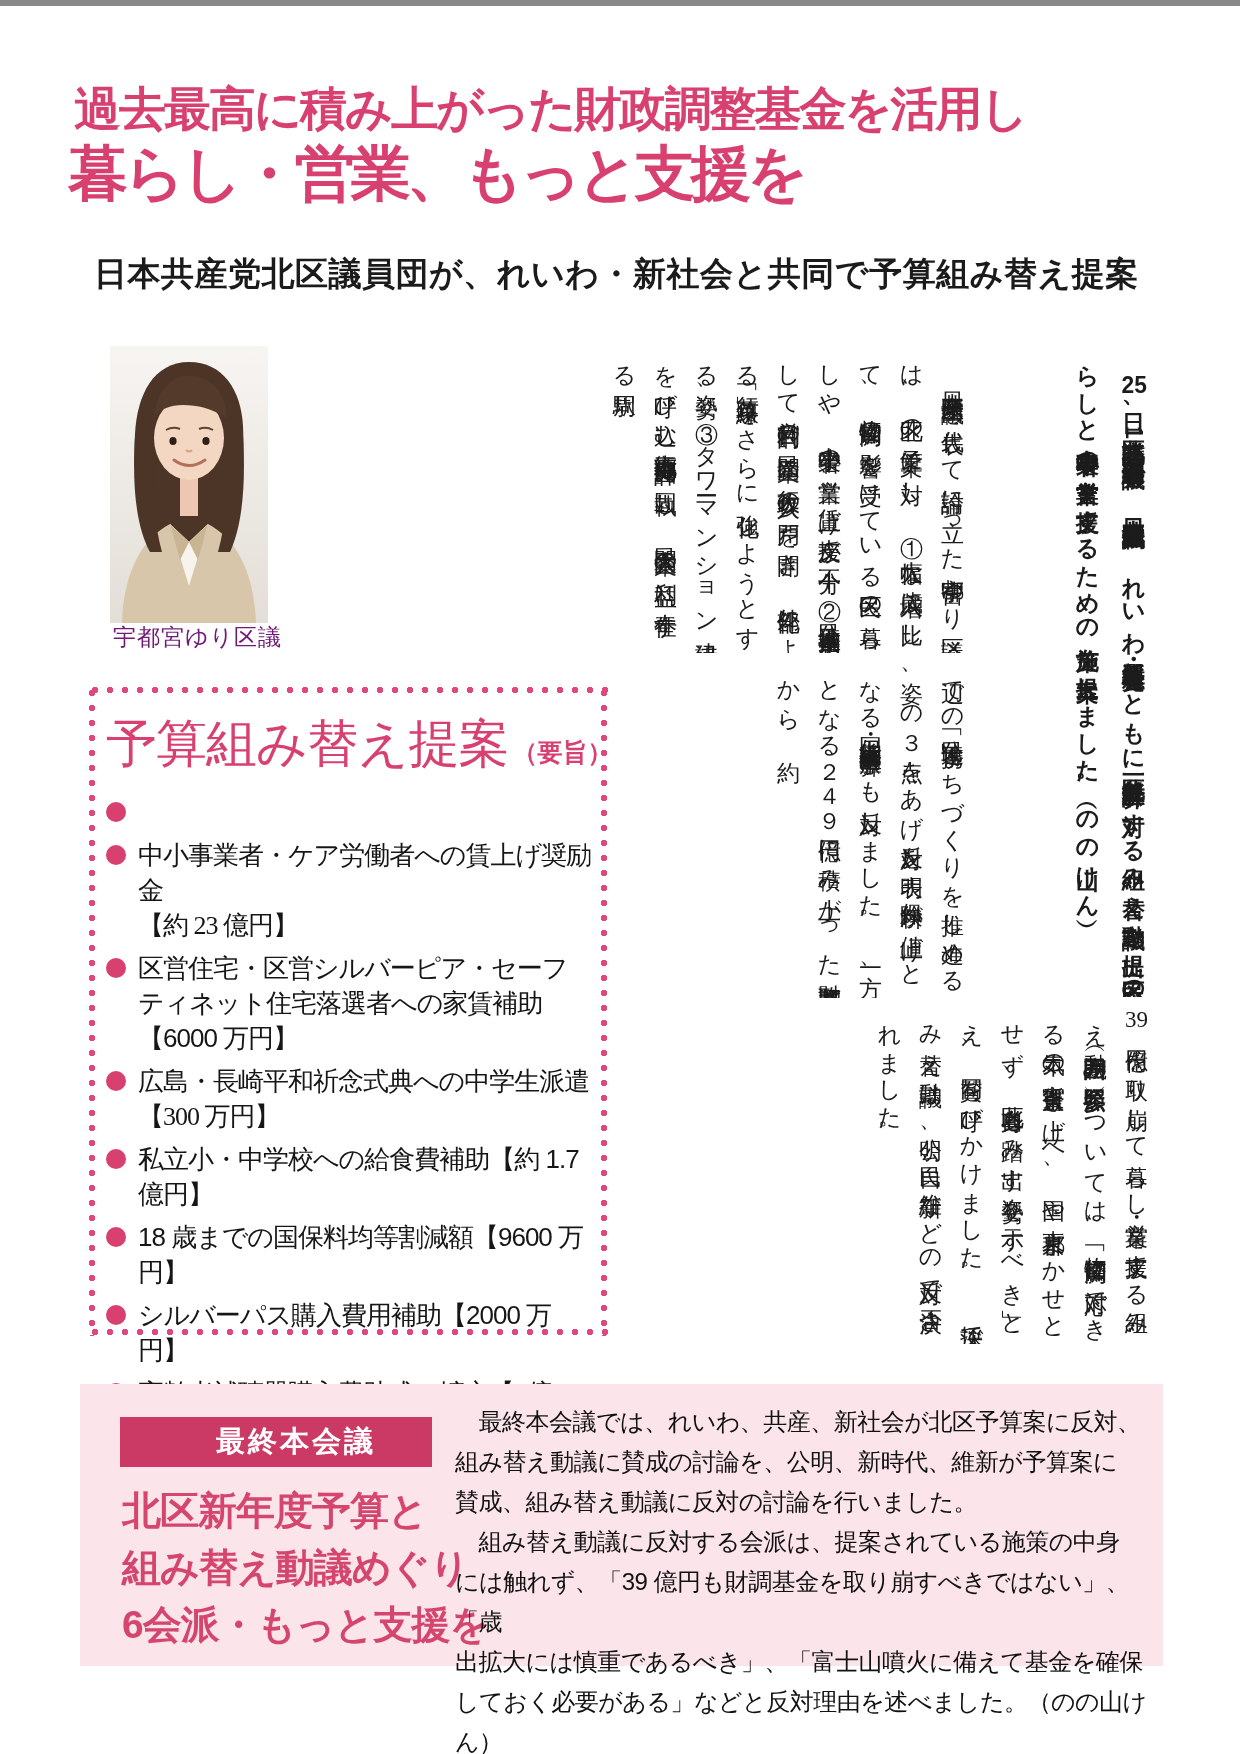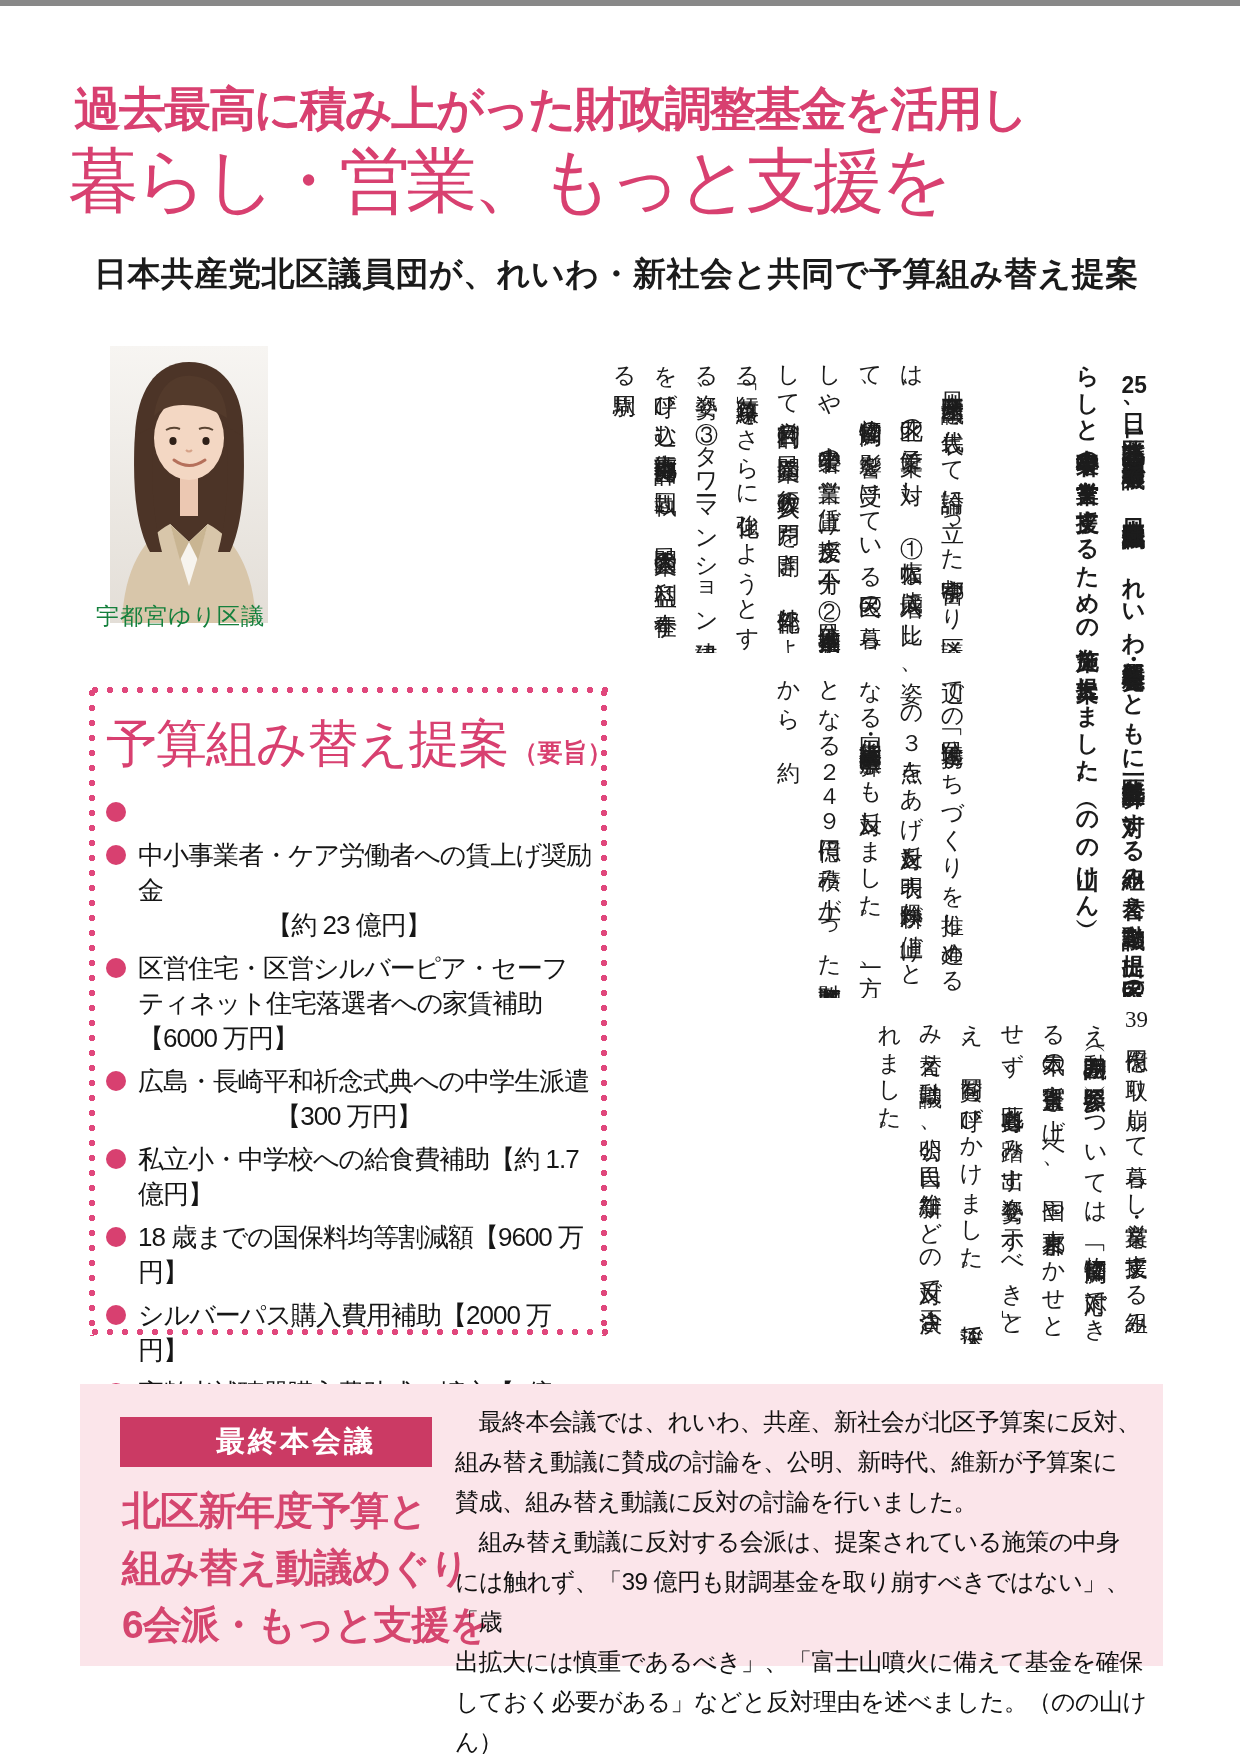--- a/index.html
+++ b/index.html
@@ -18,21 +18,21 @@
   }
   
   .kicker{
     position:absolute;left:74px;top:72px;
     font-size:47px;font-weight:800;color:var(--pink);
     letter-spacing:-2px;white-space:nowrap;
   }
   .headline{
     position:absolute;left:68px;top:128px;
     font-family:"Liberation Serif",serif;
-    font-size:71px;font-weight:400;color:var(--pink);
+    font-size:60px;font-weight:700;color:var(--pink);
     letter-spacing:-4px;white-space:nowrap;
   }
   .subtitle{
     position:absolute;left:94px;top:246px;
     font-size:33px;font-weight:700;color:var(--ink);
     letter-spacing:0.5px;white-space:nowrap;
   }
   
   .vt{
     position:absolute;writing-mode:vertical-rl;
@@ -45,42 +45,42 @@
     font-family:"Liberation Sans",sans-serif;letter-spacing:1px;
   }
   .vt-a{right:267px;top:343px;height:304px;width:664px;font-size:23px;line-height:41px;}
   .vt-b{right:267px;top:658px;height:334px;width:398px;font-size:23px;line-height:41px;}
   .vt-c{right:83px;top:1002px;height:336px;width:528px;font-size:23px;line-height:41px;}
   .tcy{text-combine-upright:all;-webkit-text-combine:horizontal;}
   .bld{font-weight:700;font-family:"Liberation Sans",sans-serif;}
   
   .photo{position:absolute;left:110px;top:340px;width:158px;height:277px;overflow:hidden;}
   .photo-caption{
-    position:absolute;left:96px;top:595px;width:186px;text-align:left;
-    font-size:23px;font-weight:500;color:#15803d;letter-spacing:1px;
+    position:absolute;left:96px;top:616px;width:186px;text-align:right;
+    font-size:23px;font-weight:500;color:#701a75;letter-spacing:1px;
   }
   
   .pbox{position:absolute;left:88px;top:680px;width:520px;height:650px;}
   .dot-h{position:absolute;left:0;right:0;height:8px;
     background-image:radial-gradient(circle 3.2px at 7px 4px,var(--dot) 97%,rgba(255,255,255,0) 100%);
     background-size:15px 8px;background-repeat:repeat-x;}
   .dot-v{position:absolute;top:0;bottom:0;width:8px;
     background-image:radial-gradient(circle 3.2px at 4px 7px,var(--dot) 97%,rgba(255,255,255,0) 100%);
     background-size:8px 15px;background-repeat:repeat-y;}
   .dot-top{top:0;} .dot-bottom{bottom:0;} .dot-left{left:0;} .dot-right{right:0;}
   .pbox-inner{position:absolute;left:18px;top:20px;right:16px;}
   .party-line{font-size:26px;font-weight:700;letter-spacing:-0.5px;white-space:nowrap;}
   .ptitle{margin-top:4px;white-space:nowrap;}
   .ptitle-big{font-size:51px;font-weight:400;color:var(--pink);letter-spacing:-1px;}
   .ptitle-note{font-size:25px;font-weight:700;color:var(--pink);margin-left:4px;}
   .items{margin-top:16px;font-size:26px;letter-spacing:-1px;color:#161616;font-weight:500;}
   .item{padding-left:32px;text-indent:-32px;line-height:35px;margin-bottom:8px;}
   .bullet{display:inline-block;width:20px;height:20px;border-radius:50%;
     background:var(--pink);margin-right:12px;vertical-align:-1px;}
-  .amount{text-align:center;padding-right:33px;text-indent:0;}
+  .amount{text-align:left;padding-right:33px;text-indent:0;font-family:Liberation Serif, serif;}
   .amount:empty{display:none;}
   
   .bottom{position:absolute;left:80px;top:1378px;width:1083px;height:282px;background:var(--pink-light);}
   .badge{
     position:absolute;left:40px;top:33px;width:312px;height:50px;background:var(--pink-deep);
     color:#fff;font-size:29px;font-weight:700;letter-spacing:3px;
     display:flex;align-items:center;justify-content:center;padding-left:40px;
   }
   .bheading{
     position:absolute;left:42px;top:98px;

